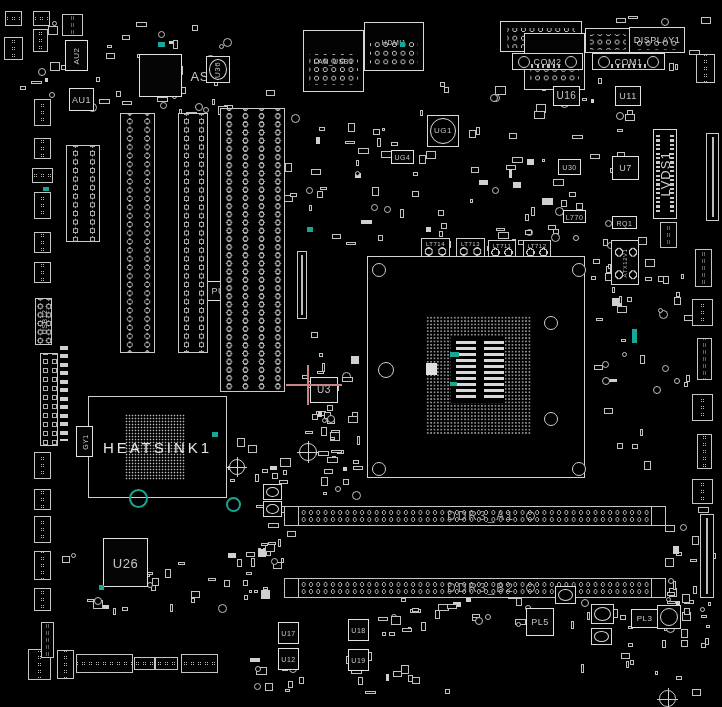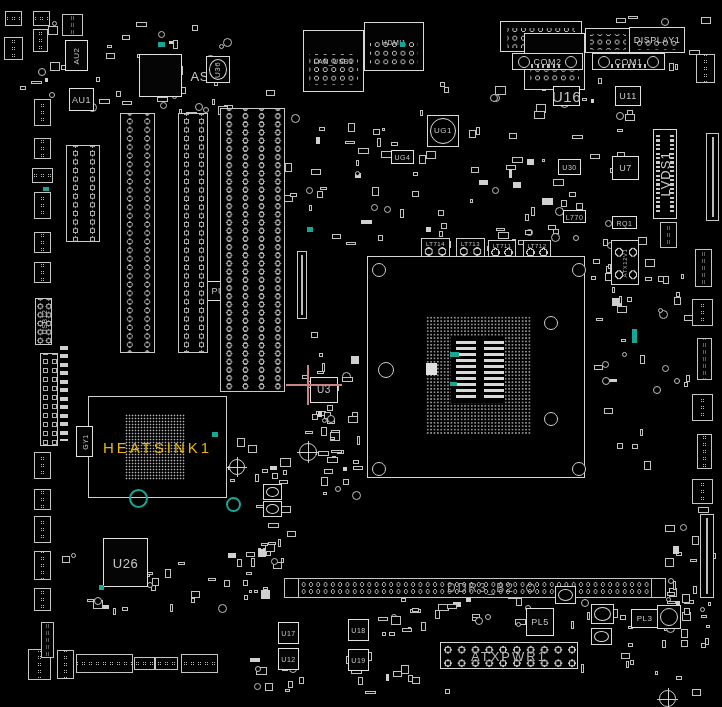--- a/index.html
+++ b/index.html
@@ -73,21 +73,21 @@
   .sock-center{position:absolute;background:#000;}
   .sock-bar{position:absolute;background:repeating-linear-gradient(180deg,#d8d8d8 0 3px,transparent 3px 6px);}
   .sock-tab{position:absolute;background:#e0e0e0;}
   .sock-teal{position:absolute;background:var(--teal);}
   .sock-hole{position:absolute;border:1px solid #cfcfcf;border-radius:50%;background:#000;}
   
   .t-heatsink{border:1px solid #cfcfcf;background:#000;}
   .hs-bga{position:absolute;
     background-image:radial-gradient(circle,#b8b8b8 0.7px,transparent 1.1px);
     background-size:3px 3px;}
-  .t-heatsink .lbl{color:#eab308;letter-spacing:3px;z-index:2;}
+  .t-heatsink .lbl{color:#e5e5e5;letter-spacing:3px;z-index:2;}
   
   .t-mini{border:1px solid #cfcfcf;background:#000;}
   .t-mini .lbl{top:62%;color:#e0e0e0;}
   .t-mini .lbl::before,.t-mini .lbl::after{content:"";display:inline-block;width:5px;height:5px;
     border:1px solid #ccc;border-radius:50%;margin:0 4px;vertical-align:middle;}
   
   .t-fiducial{border:1px solid #cfcfcf;border-radius:50%;background:#000;}
   .t-fiducial::before{content:"";position:absolute;left:50%;top:-3px;bottom:-3px;width:1px;background:#cfcfcf;}
   .t-fiducial::after{content:"";position:absolute;top:50%;left:-3px;right:-3px;height:1px;background:#cfcfcf;}
   .t-ring-teal{border:2px solid var(--teal);border-radius:50%;background:transparent;}
@@ -554,21 +554,21 @@
     <div class="comp t-chip" style="left: 139px; top: 54px; width: 43px; height: 43px;">
       <span class="lbl" style="font-size: 13px; margin-left: 48px;">ASU1</span>
     </div>
     <div class="comp t-chip" style="left: 69px; top: 88px; width: 25px; height: 23px;">
       <span class="lbl" style="font-size: 9px;">AU1</span>
     </div>
     <div class="comp t-ind" style="left: 206px; top: 56px; width: 24px; height: 27px;">
       <span class="lbl vert" style="font-size: 8px;">U36</span>
     </div>
     <div class="comp t-chip" style="left: 553px; top: 86px; width: 27px; height: 20px;">
-      <span class="lbl" style="font-size: 15px;">U16</span>
+      <span class="lbl" style="font-size: 10px;">U16</span>
     </div>
     <div class="comp t-chip" style="left: 615px; top: 86px; width: 26px; height: 20px;">
       <span class="lbl" style="font-size: 9px;">U11</span>
     </div>
     <div class="comp t-ind" style="left: 427px; top: 115px; width: 32px; height: 32px;">
       <span class="lbl" style="font-size: 8px;">UG1</span>
     </div>
     <div class="comp t-chip" style="left: 391px; top: 150px; width: 23px; height: 14px;">
       <span class="lbl" style="font-size: 7px;">UG4</span>
     </div>
@@ -640,20 +640,28 @@
     <div class="comp t-chip" style="left: 207px; top: 281px; width: 28px; height: 20px;">
       <span class="lbl" style="font-size: 9px;">PU4</span>
     </div>
     <div class="comp t-slotv" style="left: 66px; top: 145px; width: 34px; height: 97px; background-size: 17px 8.6px;"></div>
     <div class="comp t-slotv" style="left: 120px; top: 113px; width: 35px; height: 240px; background-size: 17.5px 8.6px;"></div>
     <div class="comp t-slotv" style="left: 178px; top: 113px; width: 30px; height: 240px; background-size: 15px 8.6px;"></div>
     <div class="comp t-slotv4" style="left: 220px; top: 108px; width: 65px; height: 284px; background-size: 16.25px 8.2px;"></div>
     <div class="comp t-thinv" style="left: 297px; top: 251px; width: 10px; height: 68px;"></div>
     <div class="comp t-strip" style="left: 60px; top: 346px; width: 8px; height: 95px;"></div>
     <div class="comp t-headerv2" style="left: 40px; top: 353px; width: 18px; height: 93px; background-size: 9px 9px;"></div>
+    <div class="comp t-dimm" style="left: 284px; top: 506px; width: 382px; height: 20px;">
+      <div class="dimm-holes" style="top: 2px;"></div>
+      <div class="dimm-holes" style="bottom: 2px;"></div>
+      <div class="dimm-cap" style="left: -1px;"></div>
+      <div class="dimm-cap" style="right: -1px;"></div>
+      <div class="dimm-key" style="left: 241px;"></div>
+      <span class="lbl" style="font-size: 12px;">DDR3_A1</span>
+    </div>
     <div class="comp t-dimm" style="left: 284px; top: 578px; width: 382px; height: 20px;">
       <div class="dimm-holes" style="top: 2px;"></div>
       <div class="dimm-holes" style="bottom: 2px;"></div>
       <div class="dimm-cap" style="left: -1px;"></div>
       <div class="dimm-cap" style="right: -1px;"></div>
       <div class="dimm-key" style="left: 241px;"></div>
       <span class="lbl" style="font-size: 12px;">DDR3_B2</span>
     </div>
     <div class="comp t-chip" style="left: 103px; top: 538px; width: 45px; height: 49px;">
       <span class="lbl" style="font-size: 13px;">U26</span>
@@ -668,23 +676,20 @@
       <span class="lbl" style="font-size: 7px;">U18</span>
     </div>
     <div class="comp t-chip" style="left: 348px; top: 649px; width: 21px; height: 22px;">
       <span class="lbl" style="font-size: 7px;">U19</span>
     </div>
     <div class="comp t-chip" style="left: 526px; top: 608px; width: 28px; height: 28px;">
       <span class="lbl" style="font-size: 9px;">PL5</span>
     </div>
     <div class="comp t-chip" style="left: 631px; top: 609px; width: 27px; height: 19px;">
       <span class="lbl" style="font-size: 8px;">PL3</span>
-    </div>
-    <div class="comp t-atx" style="left: 440px; top: 642px; width: 138px; height: 27px; background-size: 13.8px 13.5px;">
-      <span class="lbl" style="font-size: 13px;">ATXPWR1</span>
     </div>
     <div class="comp t-ind" style="left: 263px; top: 484px; width: 19px; height: 16px;"></div>
     <div class="comp t-ind" style="left: 263px; top: 501px; width: 19px; height: 16px;"></div>
     <div class="comp t-ind" style="left: 591px; top: 604px; width: 23px; height: 20px;"></div>
     <div class="comp t-ind" style="left: 591px; top: 628px; width: 21px; height: 17px;"></div>
     <div class="comp t-ind" style="left: 555px; top: 586px; width: 21px; height: 18px;"></div>
     <div class="comp t-ind" style="left: 657px; top: 605px; width: 24px; height: 24px;"></div>
     <div class="comp t-header" style="left: 34px; top: 99px; width: 17px; height: 27px; background-size: 17px 7px;"></div>
     <div class="comp t-header" style="left: 34px; top: 138px; width: 17px; height: 21px; background-size: 17px 7px;"></div>
     <div class="comp t-header" style="left: 32px; top: 168px; width: 21px; height: 15px; background-size: 7px 15px;"></div>

